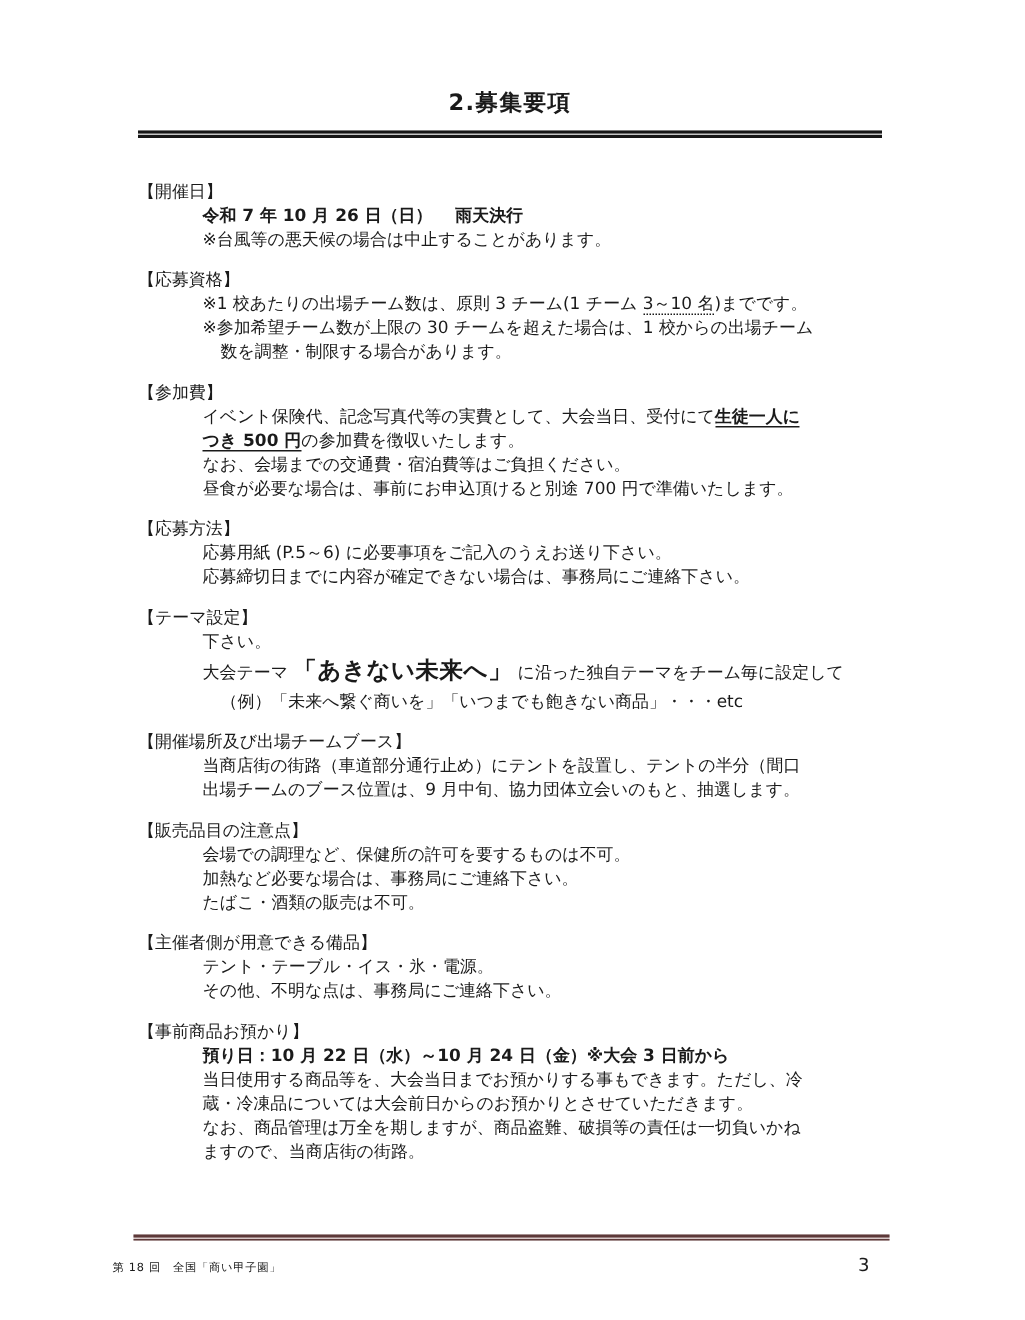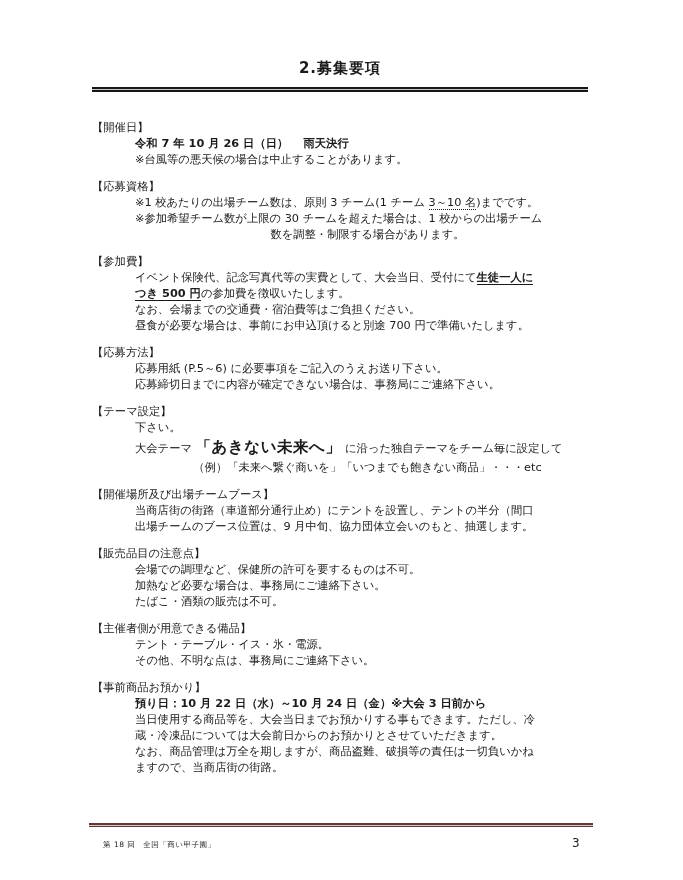--- a/index.html
+++ b/index.html
@@ -46,21 +46,21 @@
   }
   .section {
     margin-bottom: 11px;
   }
   .heading, .line {
     font-size: 11.3px;
     line-height: 16px;
     white-space: nowrap;
   }
   .indent-1 { padding-left: 43px; }
-  .indent-2 { padding-left: 55px; text-align: center; }
+  .indent-2 { padding-left: 55px; }
   .seg { white-space: pre; }
   .seg.b { font-weight: bold; }
   .seg.big {
     font-weight: bold;
     font-size: 15.5px;
     letter-spacing: 0.5px;
   }
   .line.has-big { line-height: 23px; }
   .seg.u-solid { border-bottom: 1px solid #1a1a1a; font-weight: bold; }
   .seg.u-dotted { border-bottom: 1px dotted #1a1a1a; text-align: center; }
@@ -69,21 +69,21 @@
     left: 89px;
     width: 504px;
     top: 823px;
     height: 1px;
     background: #d8c9c9;
     border-top: 2px solid #5d3939;
     border-bottom: 1px solid #5d3939;
   }
   .footer-left {
     position: absolute;
-    left: 103px;
+    left: 75px;
     top: 840px;
     font-size: 7.5px;
     letter-spacing: 0.5px;
     color: #1a1a1a;
   }
   .page-number {
     position: absolute;
     left: 572px;
     top: 836px;
     font-size: 12px;

